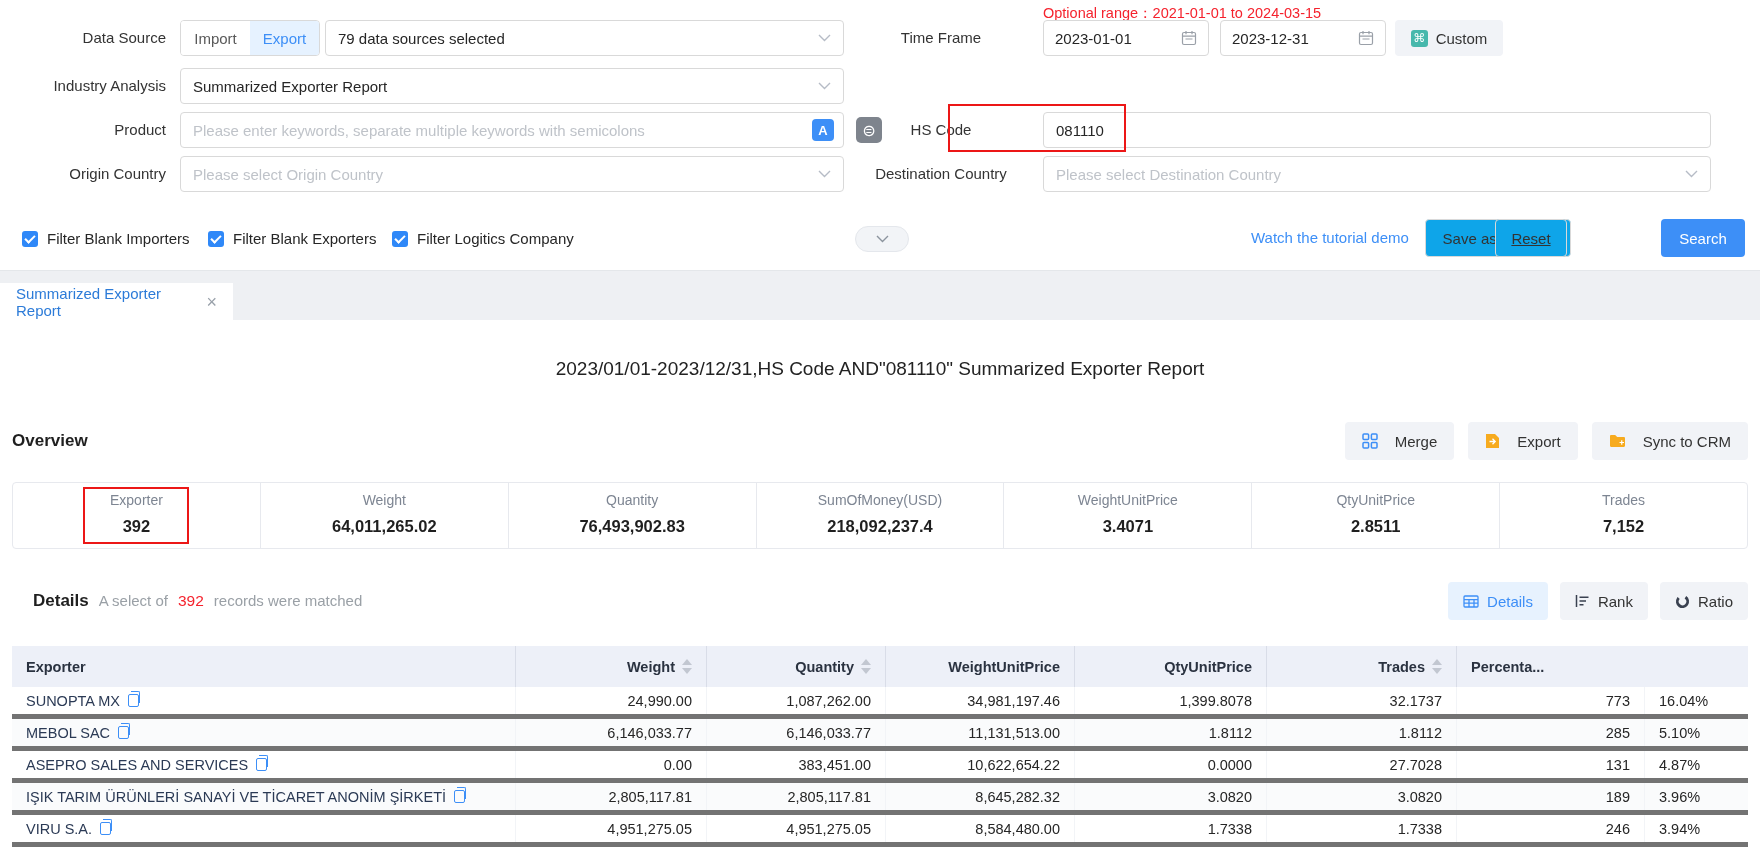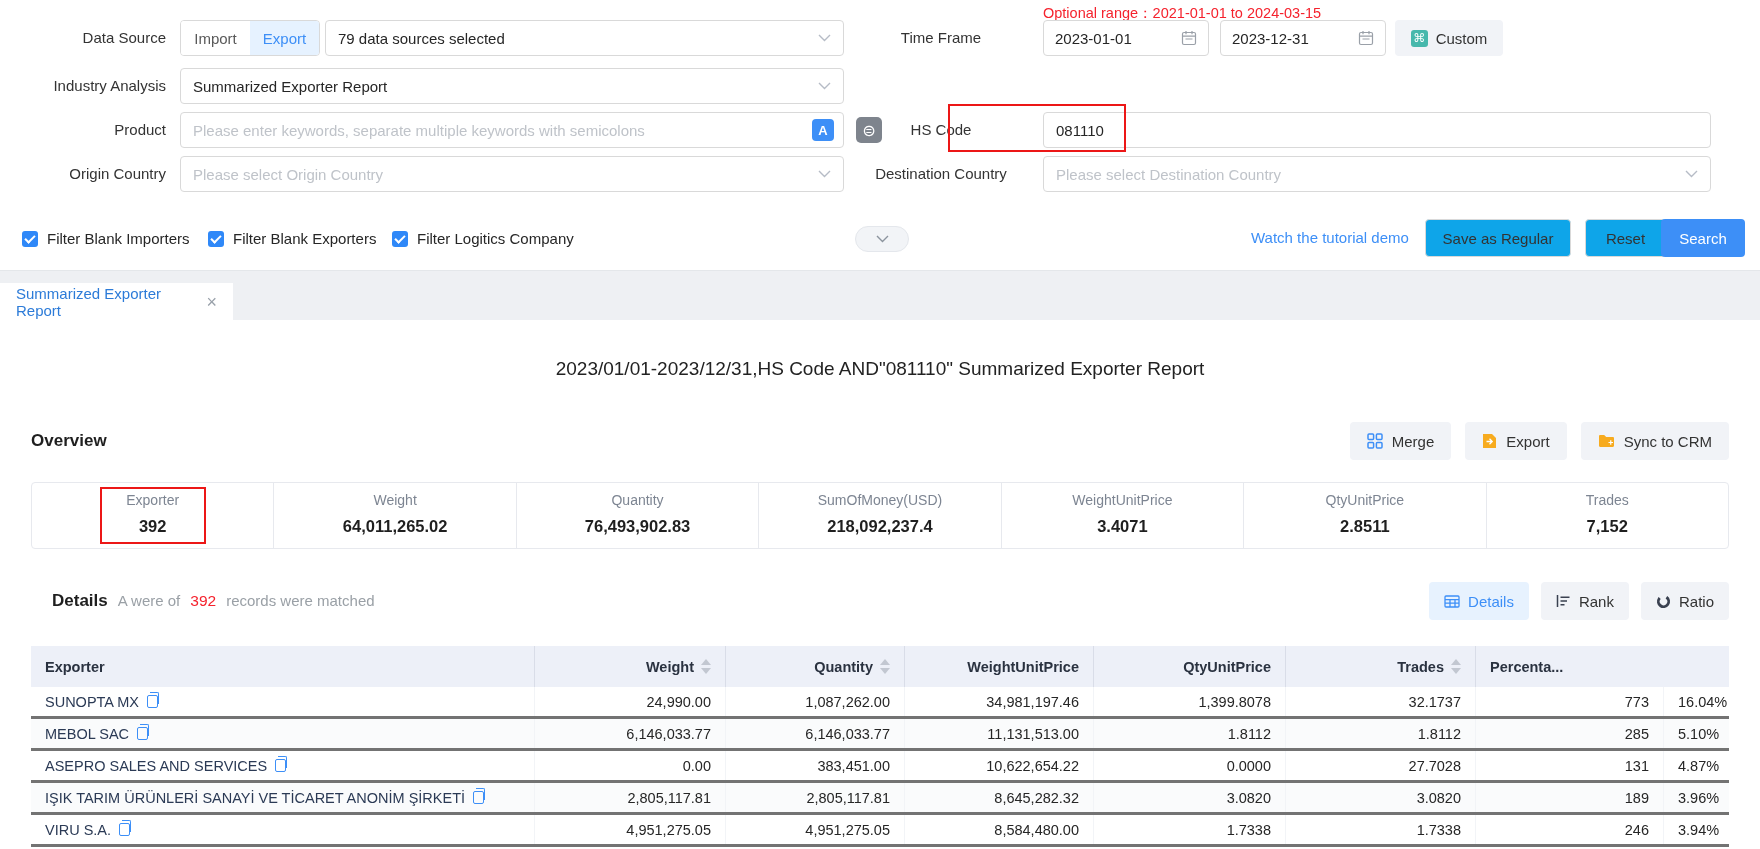--- a/index.html
+++ b/index.html
@@ -27,37 +27,37 @@
   .cmd-badge { width:17px; height:17px; background:#47b8ac; border-radius:3px; font-size:12px; }
   .custom-btn { position:absolute; left:1395px; top:20px; width:108px; height:36px; background:#f1f3f7; border:none; border-radius:4px; display:flex; align-items:center; justify-content:center; gap:8px; font-family:inherit; font-size:15px; color:#333; cursor:pointer; }
   .date-field { justify-content:space-between; padding:0 11px; cursor:pointer; }
   .cb { position:absolute; top:230px; display:flex; align-items:center; gap:9px; font-size:15px; color:#262626; cursor:pointer; }
   .cb-box { width:16px; height:16px; background:#2f88f8; border-radius:3px; position:relative; flex:0 0 auto; }
   .cb-box::after { content:""; position:absolute; left:5px; top:2px; width:4px; height:8px; border:solid #fff; border-width:0 2px 2px 0; transform:rotate(45deg); }
   .collapse-pill { position:absolute; left:855px; top:226px; width:54px; height:26px; background:#f2f4f7; border:1px solid #e4e7ec; border-radius:13px; display:flex; align-items:center; justify-content:center; cursor:pointer; }
   .tutorial-link { position:absolute; left:1251px; top:229px; font-size:15px; color:#3d8ff7; cursor:pointer; white-space:nowrap; }
   .btn { position:absolute; top:219px; height:38px; background:#0ea5e9; border:1px solid #d9d9d9; border-radius:4px; font-family:inherit; font-size:15px; color:#333; cursor:pointer; }
   .btn-save { left:1425px; width:146px; }
-  .btn-reset { left:1585px; width:81px; }
+  .btn-reset { left:1495px; width:72px;text-decoration:underline; }
   .btn-search { left:1661px; width:84px; background:#3d8ff7; border:none; color:#fff; }
   .red-box { position:absolute; border:2px solid #ec1717; pointer-events:none; z-index:5; }
   .hs-annotation { left:948px; top:104px; width:178px; height:48px; }
 
   
   .tab-strip { height:50px; background:#eef0f3; border-top:1px solid #e4e7ea; display:flex; align-items:flex-end; }
   .tab { width:233px; height:37px; background:#fff; display:flex; align-items:center; justify-content:space-between; padding:0 16px; font-size:15px; color:#2c7bd8; cursor:pointer; }
   .tab-close { color:#99a1aa; font-size:18px; line-height:1; cursor:pointer; }
 
   
-  .content { padding:0 31px; }
+  .content { padding:0 12px; }
   .report-title { margin-top:38px; text-align:center; font-size:19px; font-weight:500; color:#222; }
   .overview-header { margin-top:42px; display:flex; justify-content:space-between; align-items:center; }
   .section-heading { font-size:17px; font-weight:bold; color:#1f1f1f; }
   .ov-buttons { display:flex; gap:14px; }
-  .ov-btn { height:38px; padding:0 17px; background:#f1f3f7; border:none; border-radius:4px; display:flex; align-items:center; gap:9px; font-family:inherit; font-size:15px; color:#333; cursor:pointer; }
+  .ov-btn { height:38px; padding:0 17px; background:#f1f3f7; border:none; border-radius:4px; display:flex; align-items:center; gap:17px; font-family:inherit; font-size:15px; color:#333; cursor:pointer; }
 
   .stats-panel { margin-top:22px; height:67px; border:1px solid #e7e9ee; border-radius:4px; display:flex; align-items:stretch; }
   .stat { flex:1; text-align:center; position:relative; padding-top:9px; }
   .stat + .stat { border-left:1px solid #e7e9ee; }
   .stat-label { font-size:14px; color:#7d8592; }
   .stat-value { font-size:16.5px; font-weight:bold; color:#1f1f1f; margin-top:9px; }
   .stat-annotation { left:50%; margin-left:-53px; width:106px; top:4px; bottom:4px; }
 
   .details-header { margin-top:33px; display:flex; justify-content:space-between; align-items:center;margin-left:21px; }
   .details-left { display:flex; align-items:baseline; gap:10px; }
@@ -67,21 +67,21 @@
   .view-btn { height:38px; padding:0 15px; background:#f1f3f7; border:none; border-radius:4px; display:flex; align-items:center; gap:8px; font-family:inherit; font-size:15px; color:#333; cursor:pointer; }
   .view-btn.active { background:#e7f2fe; color:#3d8ff7; }
 
   
   .table { margin-top:26px; font-size:14.5px; }
   .grid { display:grid; grid-template-columns:503px 191px 179px 189px 192px 190px 188px minmax(0,1fr); }
   .thead { background:#edf0f8; height:41px; }
   .th { display:flex; align-items:center; justify-content:flex-end; padding:0 14px; font-weight:bold; color:#2a3240; white-space:nowrap; overflow:hidden; }
   .th.left { justify-content:flex-start; }
   .th + .th { border-left:1px solid #d9dde8; }
-  .trow { height:32px; border-bottom:3px solid #737373; }
+  .trow { height:32px; border-bottom:5px solid #737373; }
   .trow.stripe { background:#fafbfc; }
   .td { display:flex; align-items:center; justify-content:flex-end; padding:0 14px; color:#262626; white-space:nowrap; overflow:hidden; }
   .td + .td { border-left:1px solid #f2f4f7; }
   .td.left { justify-content:flex-start; }
   .exporter-name { color:#2b3a55; cursor:pointer; overflow:hidden; text-overflow:ellipsis; }
   .copy-icon { width:11px; height:13px; border:1.5px solid #3d8ff7; border-radius:2px; margin-left:8px; position:relative; flex:0 0 auto; cursor:pointer; }
   .copy-icon::before { content:""; position:absolute; left:1.5px; top:-4.5px; width:8px; height:11px; border-top:1.5px solid #3d8ff7; border-right:1.5px solid #3d8ff7; border-radius:0 2px 0 0; }
   .sorter { display:inline-flex; flex-direction:column; gap:3px; margin-left:7px; }
   .car-up { width:0; height:0; border-left:5px solid transparent; border-right:5px solid transparent; border-bottom:6px solid #c2c7d1; }
   .car-dn { width:0; height:0; border-left:5px solid transparent; border-right:5px solid transparent; border-top:6px solid #c2c7d1; }
@@ -247,21 +247,21 @@
       </div>
       <div class="stat">
         <div class="stat-label">Trades</div>
         <div class="stat-value">7,152</div>
       </div>
     </div>
 
     <div class="details-header">
       <div class="details-left">
         <h2 class="section-heading">Details</h2>
-        <span class="muted">A were of</span>
+        <span class="muted">A select of</span>
         <span class="count-red">392</span>
         <span class="muted">records were matched</span>
       </div>
       <div class="view-buttons">
         <button class="view-btn active">
           <svg width="16" height="13" viewBox="0 0 16 13" fill="none" stroke="#3d8ff7" stroke-width="1.3">
               <rect x="1" y="1" width="14" height="11" rx="1"></rect>
               <path d="M1 4.6h14M1 8.2h14M6 4.6V12M11 4.6V12"></path>
             </svg>
           <span>Details</span>

